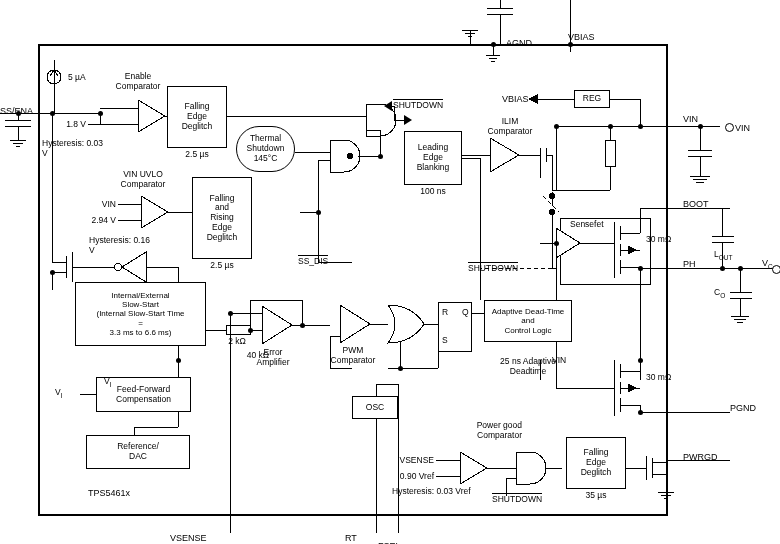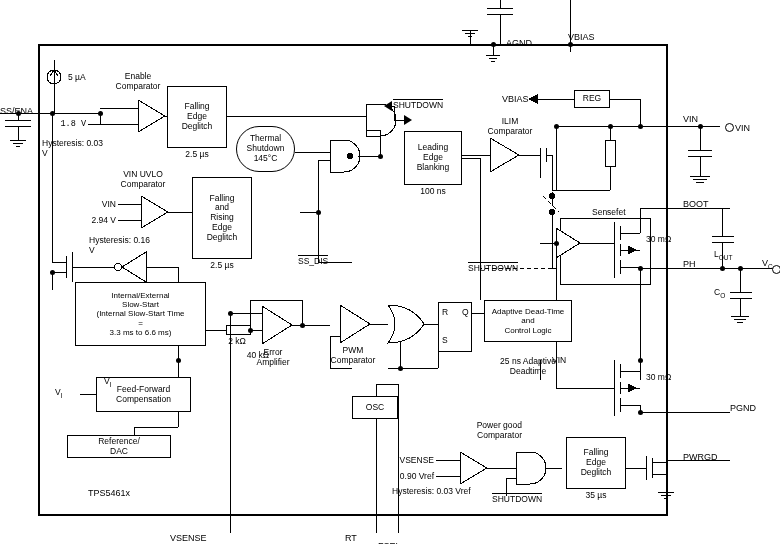--- a/index.html
+++ b/index.html
@@ -334,46 +334,46 @@
   <div class="box" style="left:574px;top:90px;width:36px;height:18px;">REG</div>
 
   <div class="box" style="left:75px;top:282px;width:131px;height:64px;font-size:8px;">Internal/External
 Slow-Start
 (Internal Slow-Start Time
 =
 3.3 ms to 6.6 ms)</div>
 
   <div class="box" style="left:96px;top:377px;width:95px;height:35px;">Feed-Forward
 Compensation</div>
-  <div class="box" style="left:67px;top:435px;width:104px;height:23px;">Reference/
+  <div class="box" style="left:86px;top:435px;width:104px;height:34px;">Reference/
 DAC</div>
 
   <div class="box" style="left:352px;top:396px;width:46px;height:23px;text-align:right;">OSC</div>
 
   <div class="box" style="left:438px;top:302px;width:34px;height:50px;"></div>
   <div class="lbl" style="left:442px;top:308px;">R</div>
   <div class="lbl" style="left:462px;top:308px;">Q</div>
   <div class="lbl" style="left:442px;top:336px;">S</div>
 
   <div class="box" style="left:484px;top:300px;width:88px;height:42px;font-size:8px;">Adaptive Dead-Time
 and
 Control Logic</div>
   <div class="lbl c" style="left:479px;top:357px;width:98px;">25 ns Adaptive
 Deadtime</div>
 
   <div class="box" style="left:566px;top:437px;width:60px;height:52px;">Falling
 Edge
 Deglitch</div>
   <div class="lbl c" style="left:566px;top:491px;width:60px;">35 µs</div>
 
-  <div class="lbl" style="left:570px;top:208px;margin-left:22px;">Sensefet</div>
+  <div class="lbl" style="left:570px;top:220px;">Sensefet</div>
 
   <div class="lbl c" style="left:103px;top:72px;width:70px;">Enable
 Comparator</div>
-  <div class="lbl r" style="left:38px;top:120px;width:48px;font-family:Liberation Mono, monospace;">1.8 V</div>
+  <div class="lbl r" style="left:38px;top:120px;width:48px;">1.8 V</div>
   <div class="lbl" style="left:42px;top:139px;">Hysteresis: 0.03
 V</div>
 
   <div class="lbl c" style="left:108px;top:170px;width:70px;">VIN UVLO
 Comparator</div>
   <div class="lbl r" style="left:82px;top:200px;width:34px;">VIN</div>
   <div class="lbl r" style="left:72px;top:216px;width:44px;">2.94 V</div>
   <div class="lbl" style="left:89px;top:236px;">Hysteresis: 0.16
 V</div>
 

